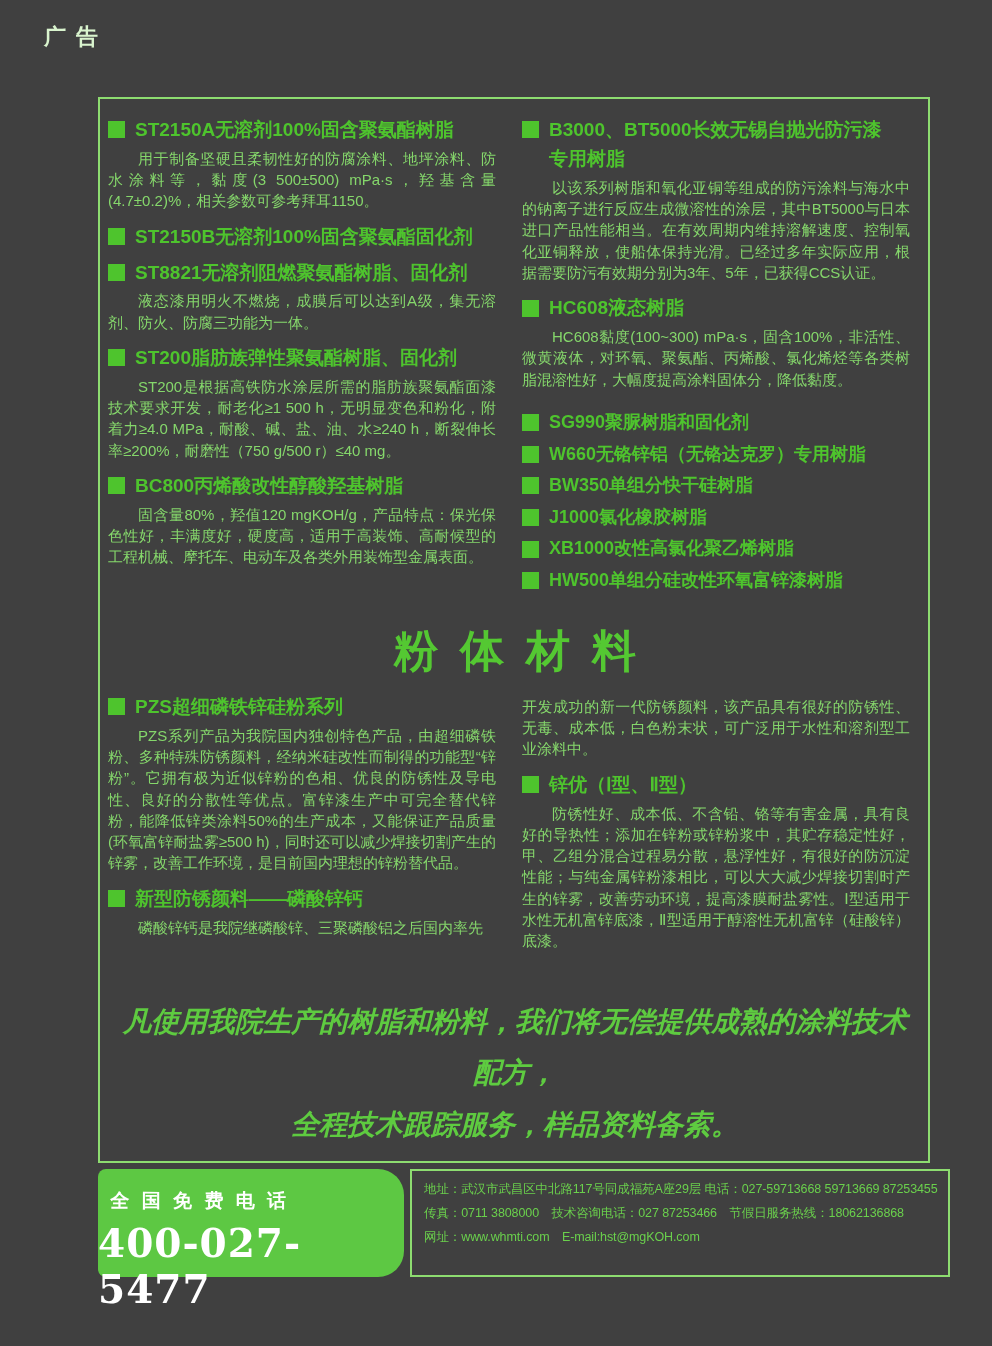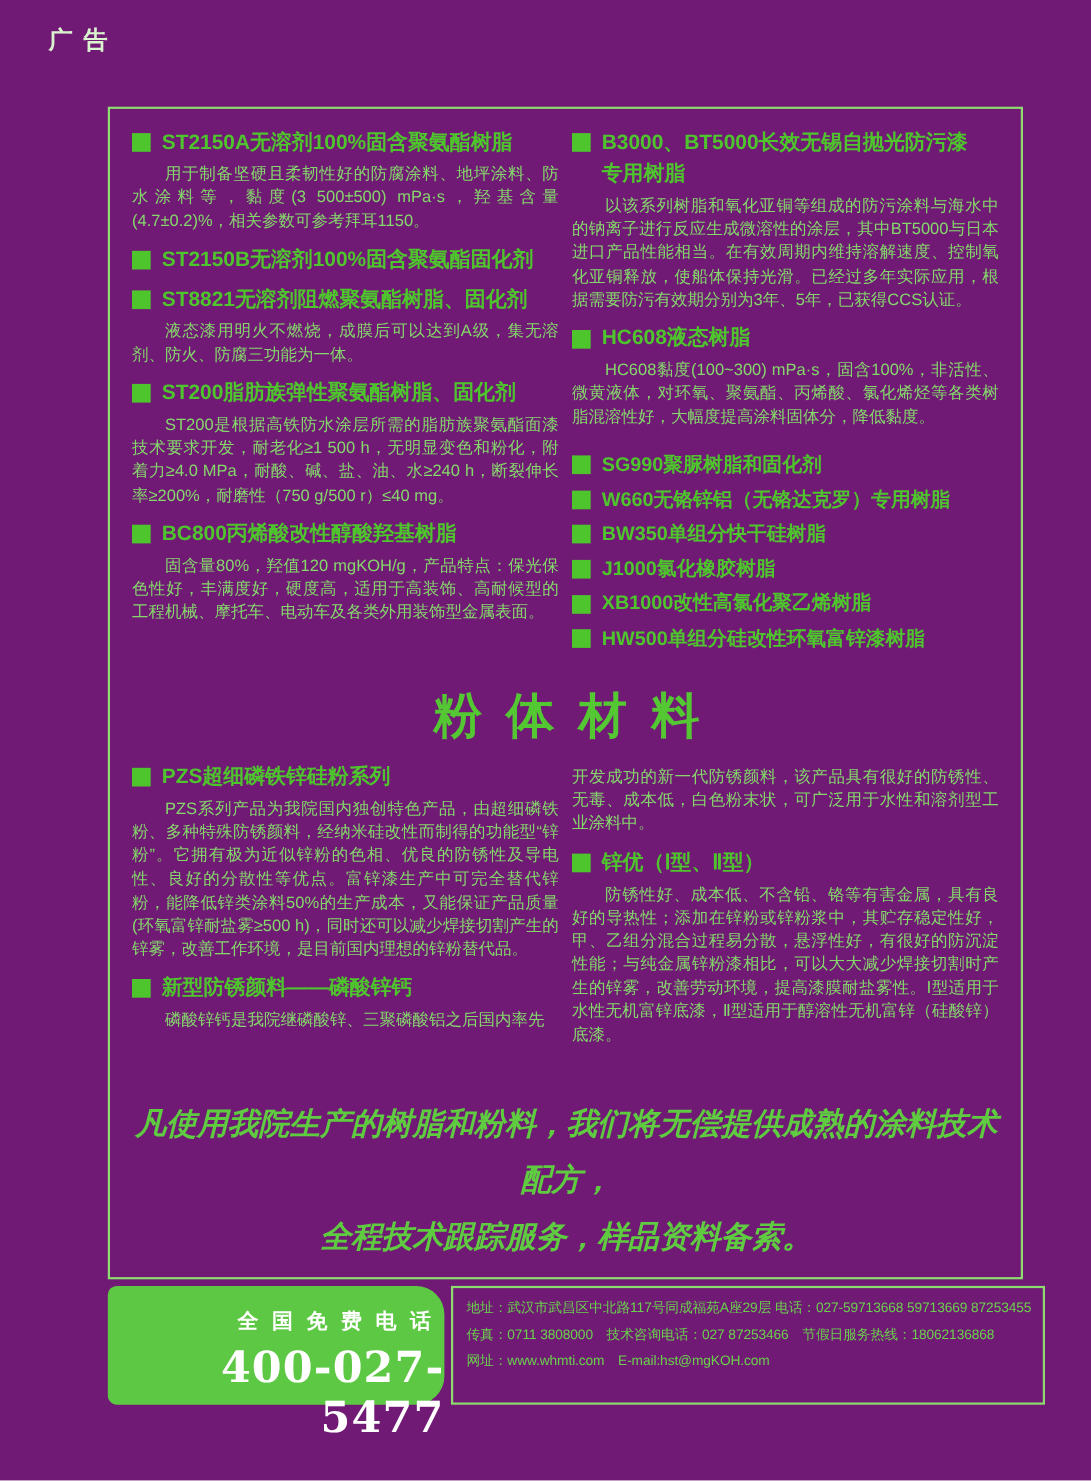--- a/index.html
+++ b/index.html
@@ -1,42 +1,42 @@
 <!DOCTYPE html>
 <html><head>
 <meta charset="utf-8">
 <style>
   html,body{margin:0;padding:0;background:#ffffff;}
-  .page{position:relative;width:992px;height:1346px;background:#701a75;overflow:hidden;
+  .page{position:relative;width:992px;height:1346px;background:#404040;overflow:hidden;
         font-family:"Liberation Sans",sans-serif;}
   .ad-label{position:absolute;left:44px;top:22px;font-size:22px;font-weight:bold;
         color:#d9f4ce;letter-spacing:10px;}
   .main-box{position:absolute;left:98px;top:97px;width:832px;height:1066px;
         box-sizing:border-box;border:2px solid #8ddc70;padding:20px 18px 0 20px;}
-  .cols{display:flex;gap:12px;}
+  .cols{display:flex;gap:26px;justify-content:flex-end;}
   .col{width:388px;flex:none;}
   .sec{margin-bottom:2px;}
   .sec-title{display:flex;align-items:center;gap:10px;margin:14px 0 7px 0;
         color:#4ec42d;font-weight:bold;font-size:19px;line-height:1.15;}
   .sec:first-child .sec-title{margin-top:0;}
   .sq{width:17px;height:17px;background:#4ec42d;flex:none;}
   .sec-title-cont{margin:2px 0 7px 27px;color:#4ec42d;font-weight:bold;font-size:19px;line-height:1.15;}
   .body-p{margin:0 0 6px 0;color:#85d76b;font-size:15px;line-height:1.42;
         text-align:justify;text-indent:2em;}
   .body-p.noindent{text-indent:0;}
   .list-gap{height:16px;}
   .list-item{display:flex;align-items:center;gap:10px;margin:0 0 10px 0;
         color:#4ec42d;font-weight:bold;font-size:18px;white-space:nowrap;line-height:1.2;}
   .powder-title{margin:26px 0 20px 0;text-align:center;color:#54c832;font-weight:bold;
         font-size:44px;letter-spacing:0.5em;padding-left:0.5em;line-height:1.1;}
   .slogan{margin-top:38px;text-align:center;color:#5ecb40;
         font-family:"DejaVu Serif",serif;font-style:italic;font-weight:bold;
         font-size:28px;line-height:1.85;}
   .contact-row{position:absolute;left:98px;top:1169px;width:832px;height:108px;display:flex;}
-  .phone-box{width:306px;flex:none;background:#5dc843;color:#ffffff;text-align:right;
+  .phone-box{width:306px;flex:none;background:#5dc843;color:#ffffff;text-align:left;
         border-radius:8px 26px 26px 8px;box-sizing:border-box;padding-top:19px;}
   .free-call{font-size:19px;font-weight:bold;letter-spacing:0.65em;padding-left:0.65em;}
   .phone-num{margin-top:6px;font-family:"DejaVu Serif",serif;font-weight:bold;
         font-size:39px;letter-spacing:1px;}
   .addr-box{flex:1;margin-left:6px;box-sizing:border-box;border:2px solid #8ddc70;
         padding:9px 10px 0 12px;color:#6ad04c;font-size:12.5px;line-height:1.45;
         letter-spacing:-0.1px;}
   .addr-line{white-space:nowrap;margin-bottom:6px;}
   .addr-l2-left{display:inline-block;width:272px;padding-left:34px;box-sizing:border-box;}
 </style>

